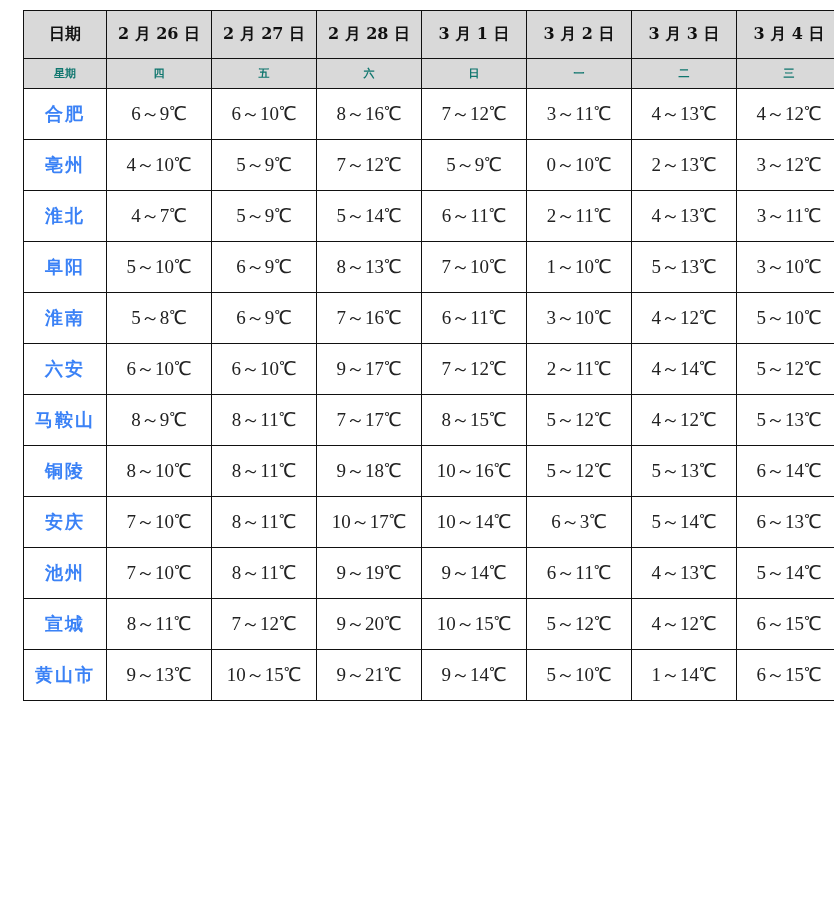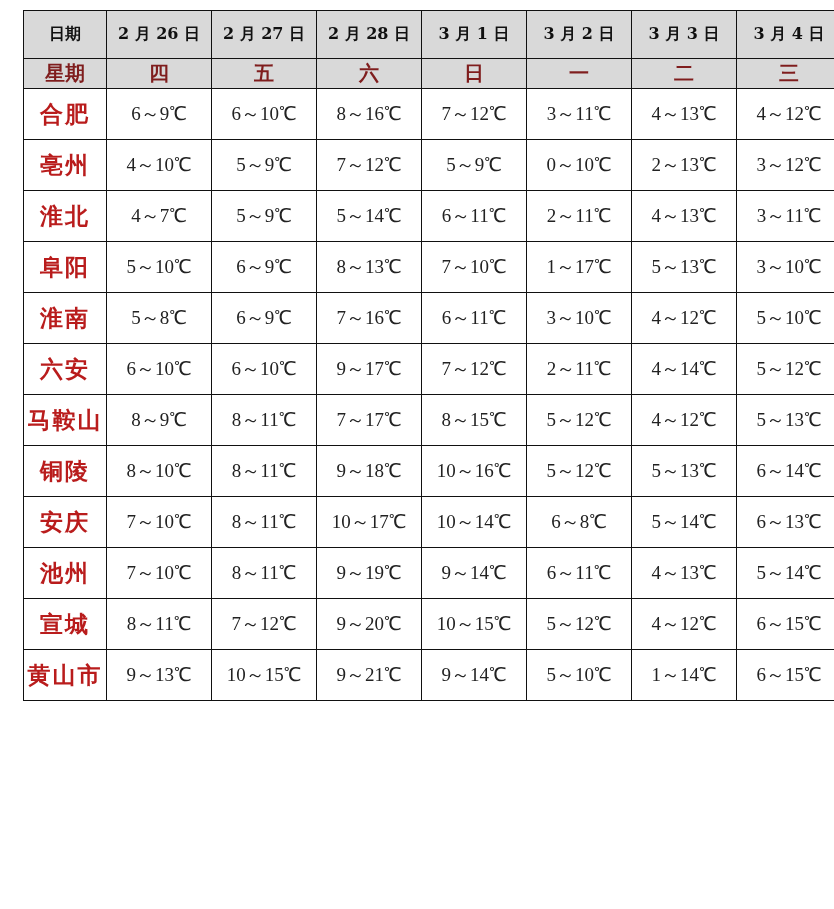--- a/index.html
+++ b/index.html
@@ -14,23 +14,23 @@
     border: 1.5px solid #111111;
     text-align: center;
     vertical-align: middle;
     padding: 0;
     overflow: hidden;
     white-space: nowrap;
   }
   col.c0 { width: 83px; }
   col.cd { width: 105px; }
   tr.hdr-date th { height: 47px; background: #d9d9d9; font-family: "DejaVu Serif", serif; font-weight: bold; font-size: 16px; color: #111; }
-  tr.hdr-week th { height: 29px; background: #d9d9d9; font-family: "DejaVu Serif", serif; font-weight: bold; font-size: 20px; color: #7f1d1d; margin-top: 41px; }
+  tr.hdr-week th { height: 29px; background: #d9d9d9; font-family: "DejaVu Serif", serif; font-weight: bold; font-size: 11px; color: #0f766e; margin-top: 41px; }
   tr.row td { height: 50px; }
-  td.city { font-family: "DejaVu Serif", serif; font-weight: bold; font-size: 23px; color: #b91c1c; letter-spacing: 2px; }
+  td.city { font-family: "DejaVu Serif", serif; font-weight: bold; font-size: 18px; color: #3b82f6; letter-spacing: 2px; }
   td.temp { font-family: "Liberation Serif", serif; font-size: 19px; color: #222; }
 </style>
 </head>
 <body>
 
 <div class="wrap">
   <table class="forecast">
     <colgroup>
       <col class="c0">
         <col class="cd">
@@ -93,21 +93,21 @@
           <td class="temp">2～11℃</td>
           <td class="temp">4～13℃</td>
           <td class="temp">3～11℃</td>
         </tr>
         <tr class="row">
           <td class="city">阜阳</td>
           <td class="temp">5～10℃</td>
           <td class="temp">6～9℃</td>
           <td class="temp">8～13℃</td>
           <td class="temp">7～10℃</td>
-          <td class="temp">1～17℃</td>
+          <td class="temp">1～10℃</td>
           <td class="temp">5～13℃</td>
           <td class="temp">3～10℃</td>
         </tr>
         <tr class="row">
           <td class="city">淮南</td>
           <td class="temp">5～8℃</td>
           <td class="temp">6～9℃</td>
           <td class="temp">7～16℃</td>
           <td class="temp">6～11℃</td>
           <td class="temp">3～10℃</td>
@@ -143,21 +143,21 @@
           <td class="temp">5～12℃</td>
           <td class="temp">5～13℃</td>
           <td class="temp">6～14℃</td>
         </tr>
         <tr class="row">
           <td class="city">安庆</td>
           <td class="temp">7～10℃</td>
           <td class="temp">8～11℃</td>
           <td class="temp">10～17℃</td>
           <td class="temp">10～14℃</td>
-          <td class="temp">6～8℃</td>
+          <td class="temp">6～3℃</td>
           <td class="temp">5～14℃</td>
           <td class="temp">6～13℃</td>
         </tr>
         <tr class="row">
           <td class="city">池州</td>
           <td class="temp">7～10℃</td>
           <td class="temp">8～11℃</td>
           <td class="temp">9～19℃</td>
           <td class="temp">9～14℃</td>
           <td class="temp">6～11℃</td>

